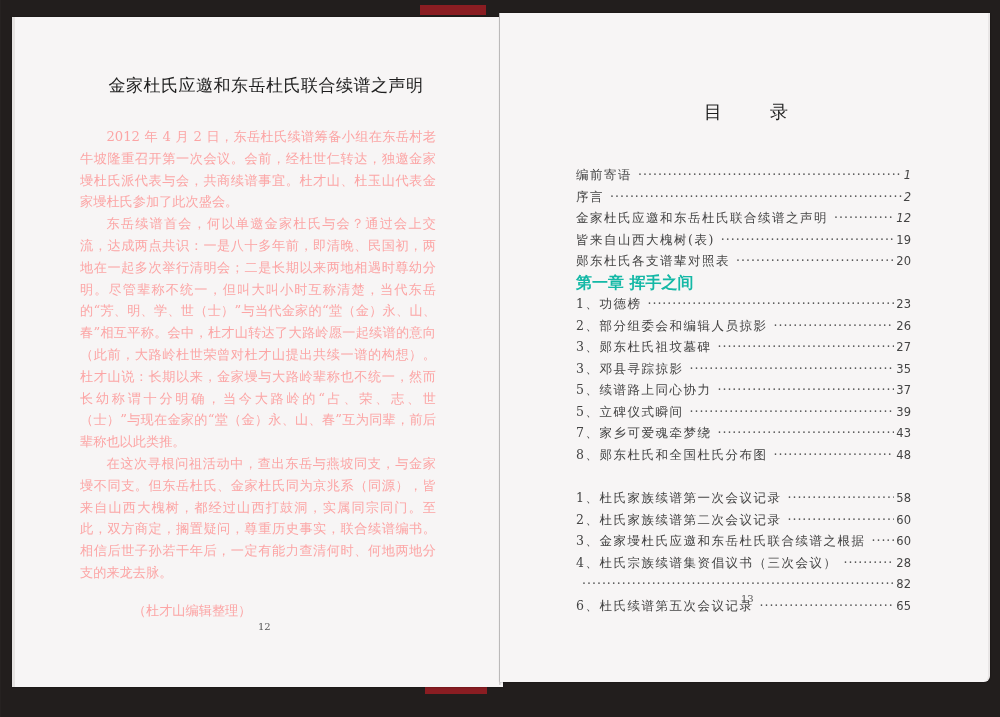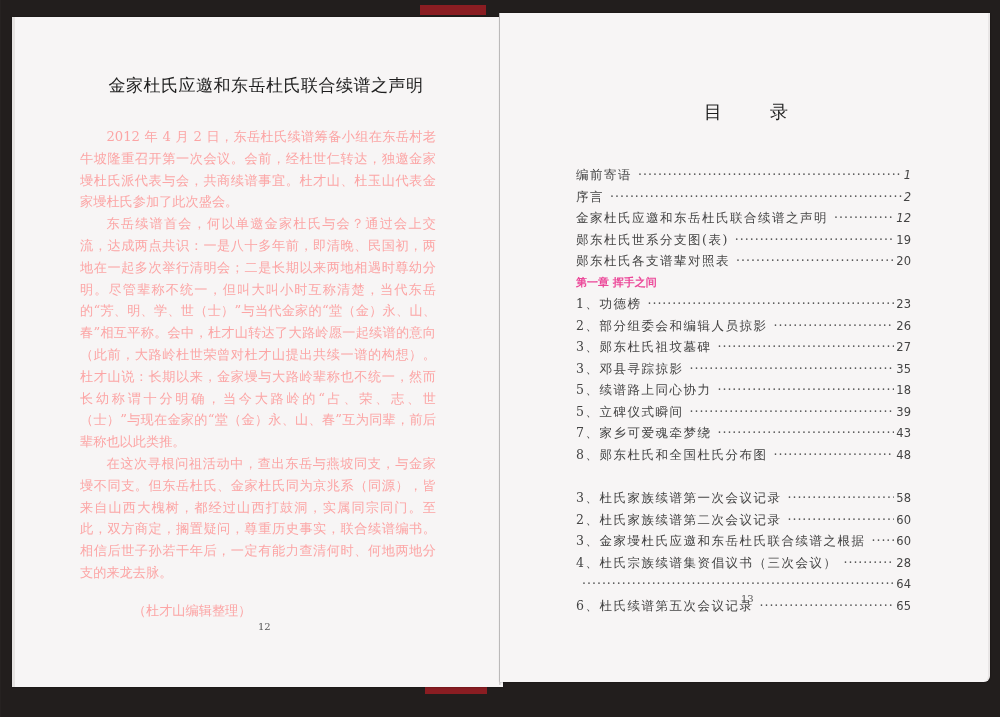--- a/index.html
+++ b/index.html
@@ -77,21 +77,21 @@
   }
   .toc-row .dots::after {
     content:"··································································································································";
     letter-spacing:1px;
   }
   .toc-row .pg { white-space:nowrap; letter-spacing:0; font-family:"DejaVu Sans", sans-serif; font-size:11.5px; }
   .toc-row .pg.italic { font-style:italic; }
   .toc-chapter {
     height:21.5px; line-height:21.5px;
     font-family:"DejaVu Sans", sans-serif; font-weight:bold;
-    font-size:11px; color:#ec4899;
+    font-size:16px; color:#14b8a6;
   }
   .toc-spacer { height:22px; }
 </style>
 </head>
 <body>
 
 <div class="bg-texture"></div>
 <div class="ribbon" style="left:420px; top:5px; width:66px; height:10px;"></div>
 <div class="ribbon" style="left:425px; top:684px; width:62px; height:10px;"></div>
 
@@ -122,21 +122,21 @@
       <span class="lbl">序言</span>
       <span class="dots"></span>
       <span class="pg italic">2</span>
     </div>
     <div class="toc-row">
       <span class="lbl">金家杜氏应邀和东岳杜氏联合续谱之声明</span>
       <span class="dots"></span>
       <span class="pg italic">12</span>
     </div>
     <div class="toc-row">
-      <span class="lbl">郧东杜氏世系分支图(表)</span>
+      <span class="lbl">皆来自山西大槐树(表)</span>
       <span class="dots"></span>
       <span class="pg">19</span>
     </div>
     <div class="toc-row">
       <span class="lbl">郧东杜氏各支谱辈对照表</span>
       <span class="dots"></span>
       <span class="pg">20</span>
     </div>
     <div class="toc-chapter">第一章  挥手之间</div>
     <div class="toc-row">
@@ -155,61 +155,61 @@
       <span class="pg">27</span>
     </div>
     <div class="toc-row">
       <span class="lbl">3、邓县寻踪掠影</span>
       <span class="dots"></span>
       <span class="pg">35</span>
     </div>
     <div class="toc-row">
       <span class="lbl">5、续谱路上同心协力</span>
       <span class="dots"></span>
-      <span class="pg">18</span>
+      <span class="pg">37</span>
     </div>
     <div class="toc-row">
       <span class="lbl">5、立碑仪式瞬间</span>
       <span class="dots"></span>
       <span class="pg">39</span>
     </div>
     <div class="toc-row">
       <span class="lbl">7、家乡可爱魂牵梦绕</span>
       <span class="dots"></span>
       <span class="pg">43</span>
     </div>
     <div class="toc-row">
       <span class="lbl">8、郧东杜氏和全国杜氏分布图</span>
       <span class="dots"></span>
       <span class="pg">48</span>
     </div>
     <div class="toc-spacer"></div>
     <div class="toc-row">
-      <span class="lbl">3、杜氏家族续谱第一次会议记录</span>
+      <span class="lbl">1、杜氏家族续谱第一次会议记录</span>
       <span class="dots"></span>
       <span class="pg">58</span>
     </div>
     <div class="toc-row">
       <span class="lbl">2、杜氏家族续谱第二次会议记录</span>
       <span class="dots"></span>
       <span class="pg">60</span>
     </div>
     <div class="toc-row">
       <span class="lbl">3、金家墁杜氏应邀和东岳杜氏联合续谱之根据</span>
       <span class="dots"></span>
       <span class="pg">60</span>
     </div>
     <div class="toc-row">
       <span class="lbl">4、杜氏宗族续谱集资倡议书（三次会议）</span>
       <span class="dots"></span>
       <span class="pg">28</span>
     </div>
     <div class="toc-row">
       <span class="dots"></span>
-      <span class="pg">64</span>
+      <span class="pg">82</span>
     </div>
     <div class="toc-row">
       <span class="lbl">6、杜氏续谱第五次会议记录</span>
       <span class="dots"></span>
       <span class="pg">65</span>
     </div>
   </div>
 
 <div class="page-num" style="left:741px; top:593px;">13</div>
 

